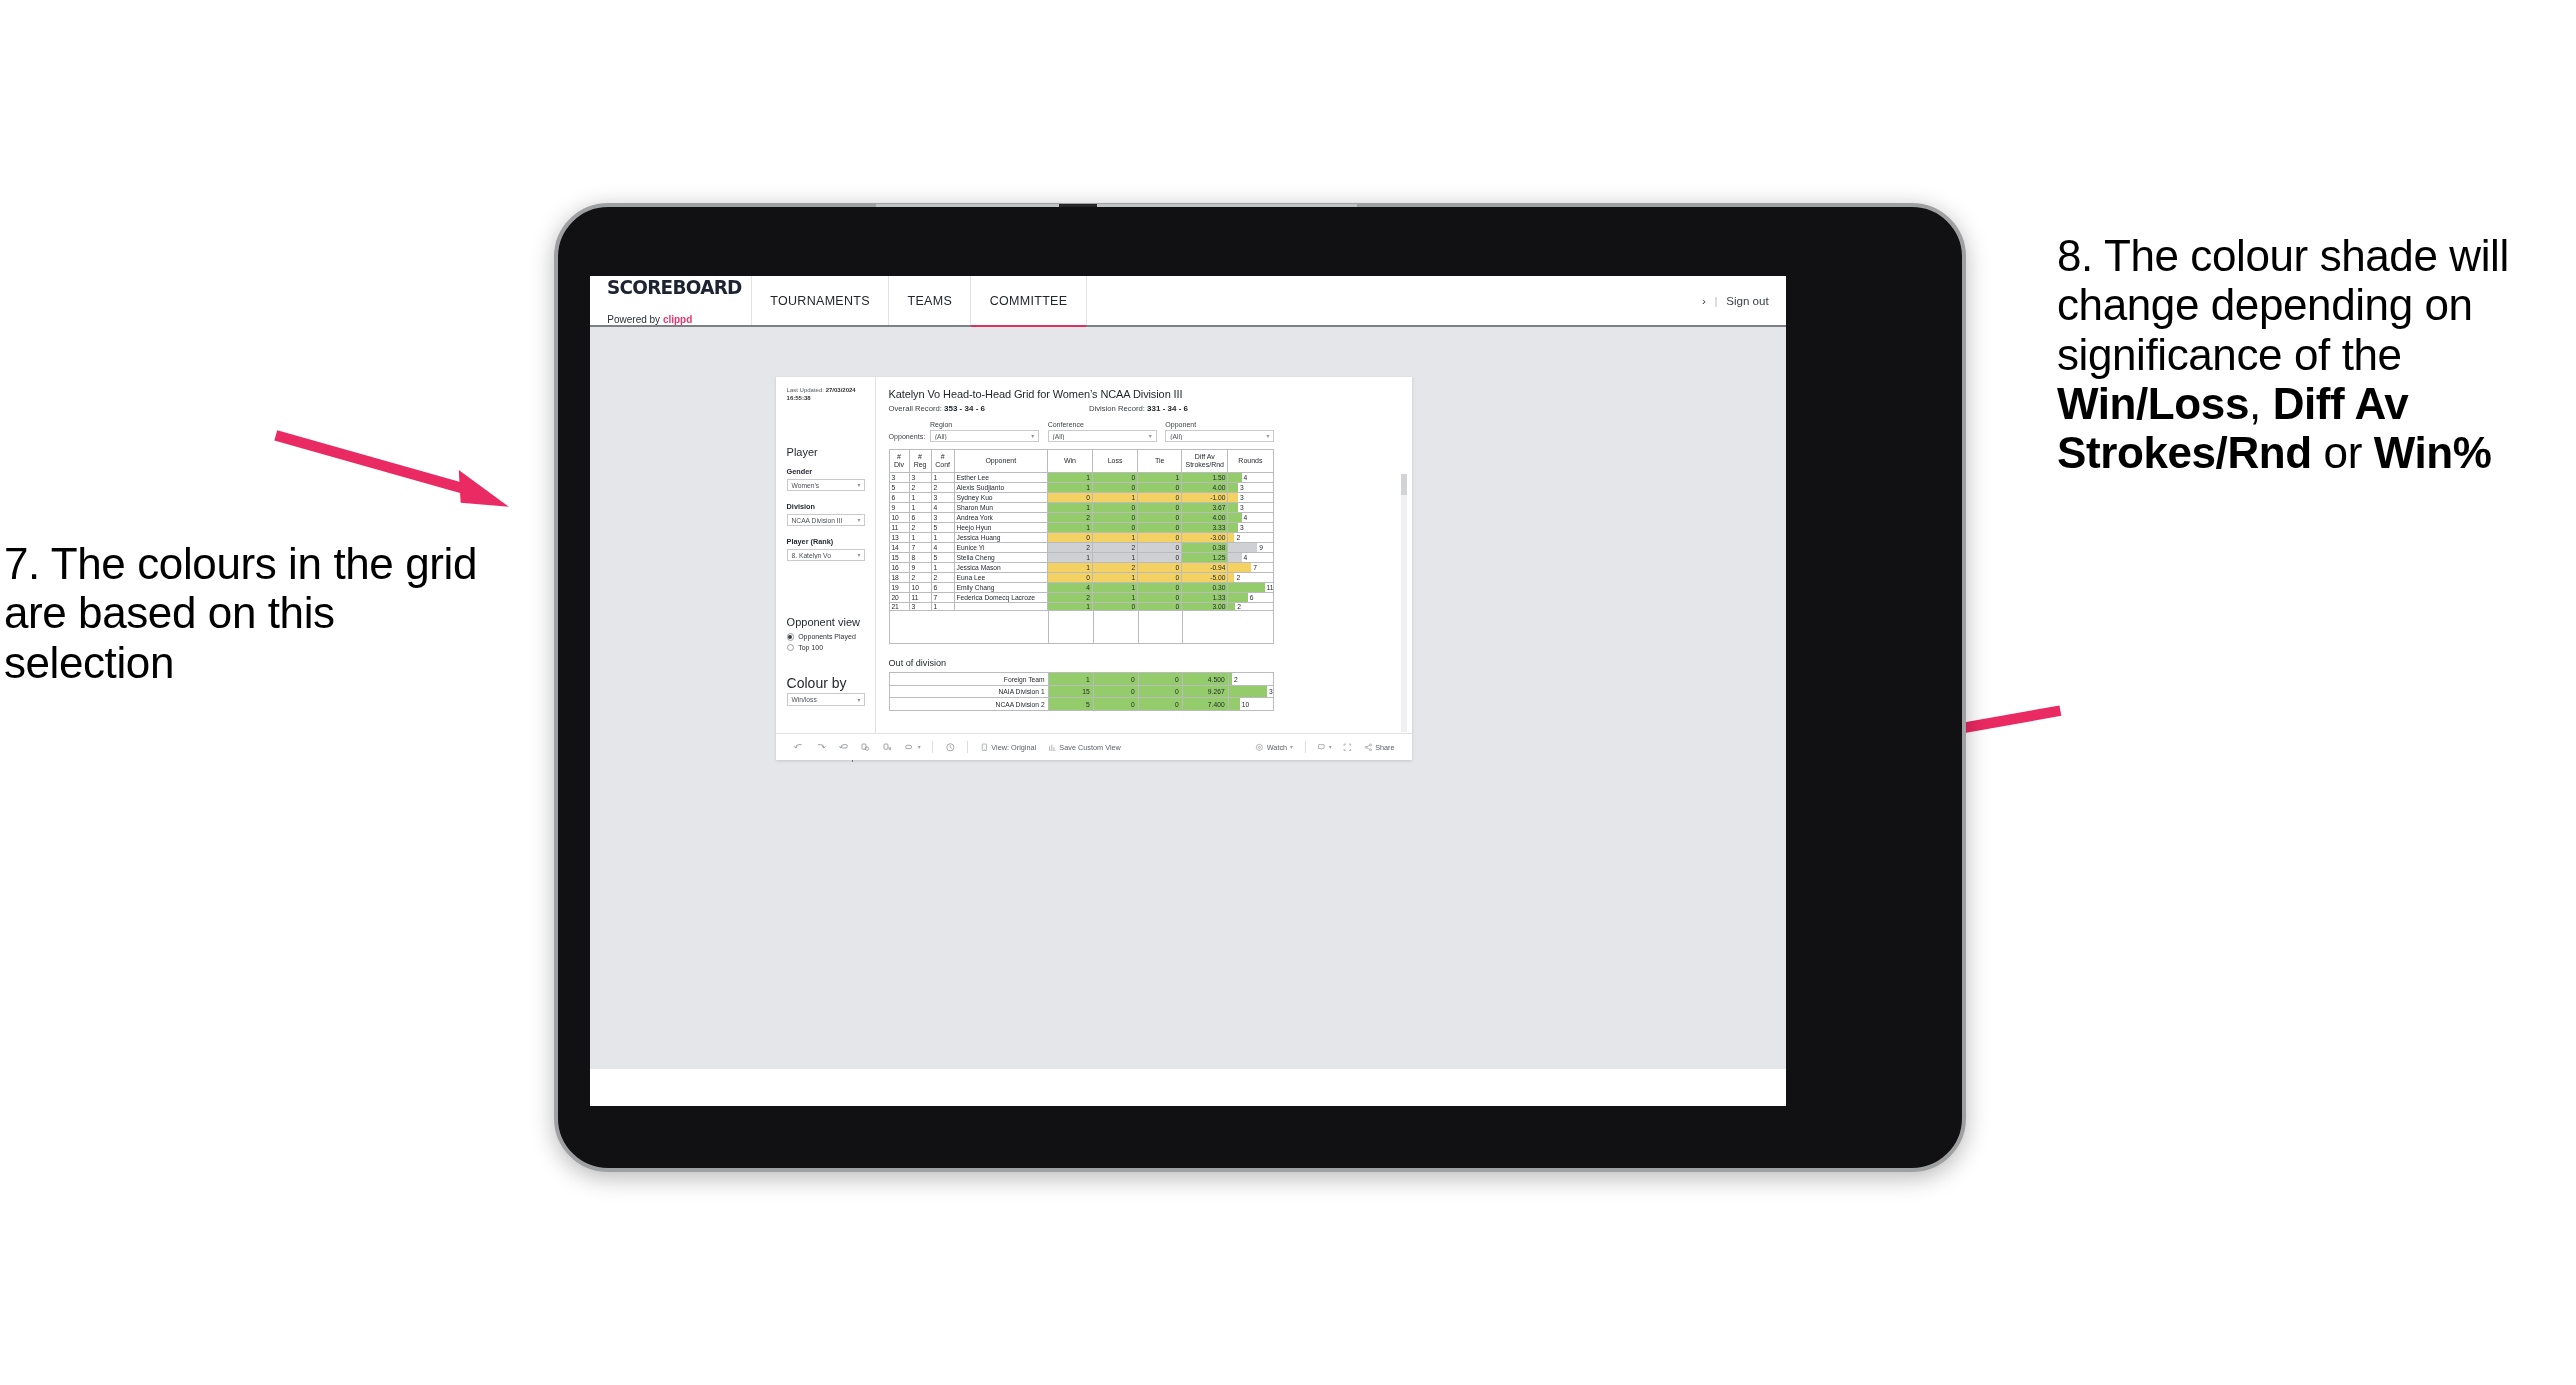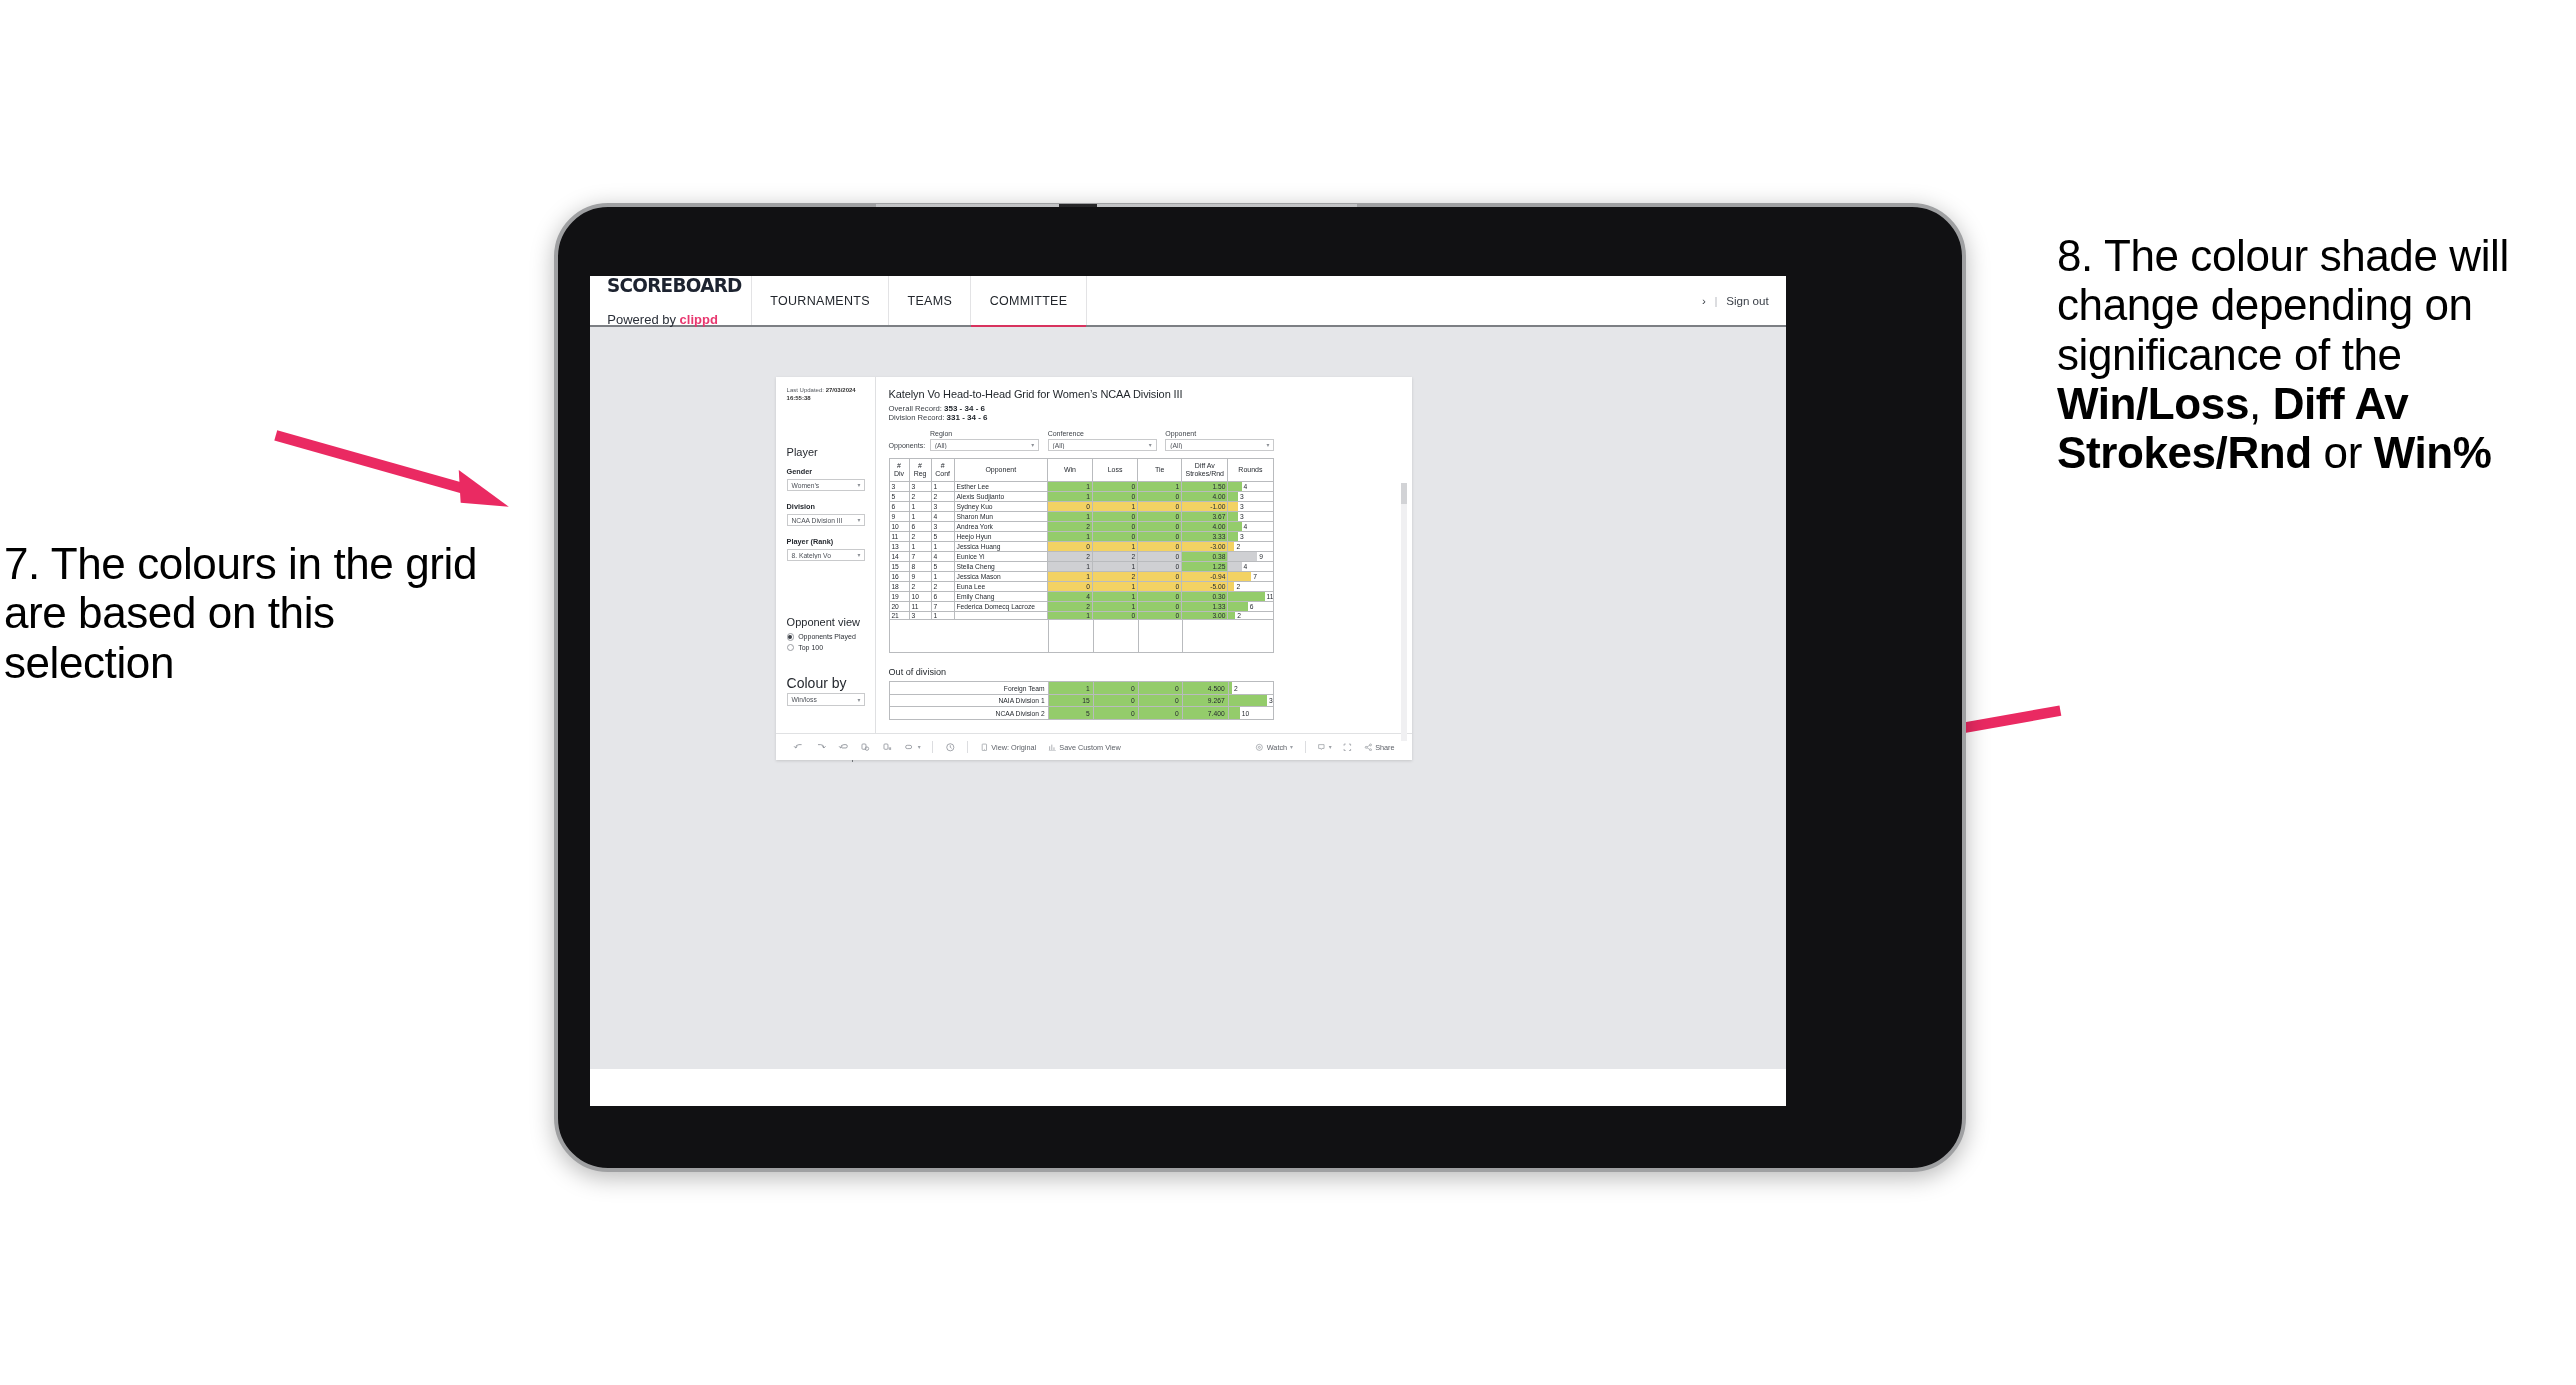--- a/index.html
+++ b/index.html
@@ -65,21 +65,21 @@
     justify-content: center; padding-left: 17.3px;
     border-right: 1px solid #e3e3e5;
   }
   #brand .bt {
     font-family: "DejaVu Sans", sans-serif;
     font-weight: 700; font-size: 20px; letter-spacing: -0.8px;
     color: #1d2330; line-height: 1;
     transform: scaleX(0.92); transform-origin: left center;
   }
   #brand .bs {
-    font-size: 13px; color: #2a2f38; margin-top: 18px; line-height: 1;
+    font-size: 10px; color: #2a2f38; margin-top: 18px; line-height: 1;
   }
   #brand .bs .pink { color: #e8376f; font-weight: 700; }
   .topitem {
     display: flex; align-items: center; padding: 0 18.3px;
     font-size: 12.5px; color: #22262c; letter-spacing: 0.3px;
     border-right: 1px solid #e3e3e5;
     position: relative; white-space: nowrap;
   }
   .topitem.active::after {
     content: ""; position: absolute; left: 0; right: 0; bottom: -2.9px;
@@ -144,21 +144,21 @@
   .rdo.on::after { content: ""; width: 3.9px; height: 3.9px; border-radius: 50%; background: #3c4047; }
   #legend { margin-top: 19px; }
   #legend .dots { display: flex; gap: 13.5px; padding-left: 3.9px; }
   #legend .dot { width: 13.5px; height: 13.5px; border-radius: 50%; }
   #legend .labels { display: flex; gap: 13.5px; padding-left: 3.9px; margin-top: 4.8px; }
   #legend .labels span { width: 13.5px; text-align: center; font-size: 6.7px; color: #2c3036; }
 
   
   #mainpanel { flex: 1; padding: 10.6px 13.5px 0 12.5px; min-width: 0; display: flex; flex-direction: column; }
   #vtitle { font-size: 11px; color: #1f2429; font-weight: 400; letter-spacing: -0.1px; }
-  #records { display: flex; margin-top: 4.8px; font-size: 7.7px; color: #3a3f45; flex-direction: column; }
+  #records { display: flex; margin-top: 4.8px; font-size: 7.7px; color: #3a3f45; }
   #records .rec { white-space: nowrap; }
   #records .rec b { color: #1d2228; font-weight: 700; font-size: 8px; }
   #records .gap { width: 104px; }
 
   #filterrow { display: flex; align-items: flex-end; gap: 0; margin-top: 7.7px; }
   #filterrow .oplabel { font-size: 7.1px; color: #3a3f45; padding-bottom: 1.9px; margin-right: 4.8px; white-space: nowrap; }
   .filt { margin-right: 8.7px; }
   .filt .f-label2 { font-size: 7px; color: #3a3f45; margin-bottom: 1.9px; }
   .filt .fakesel { width: 109px; }
 

